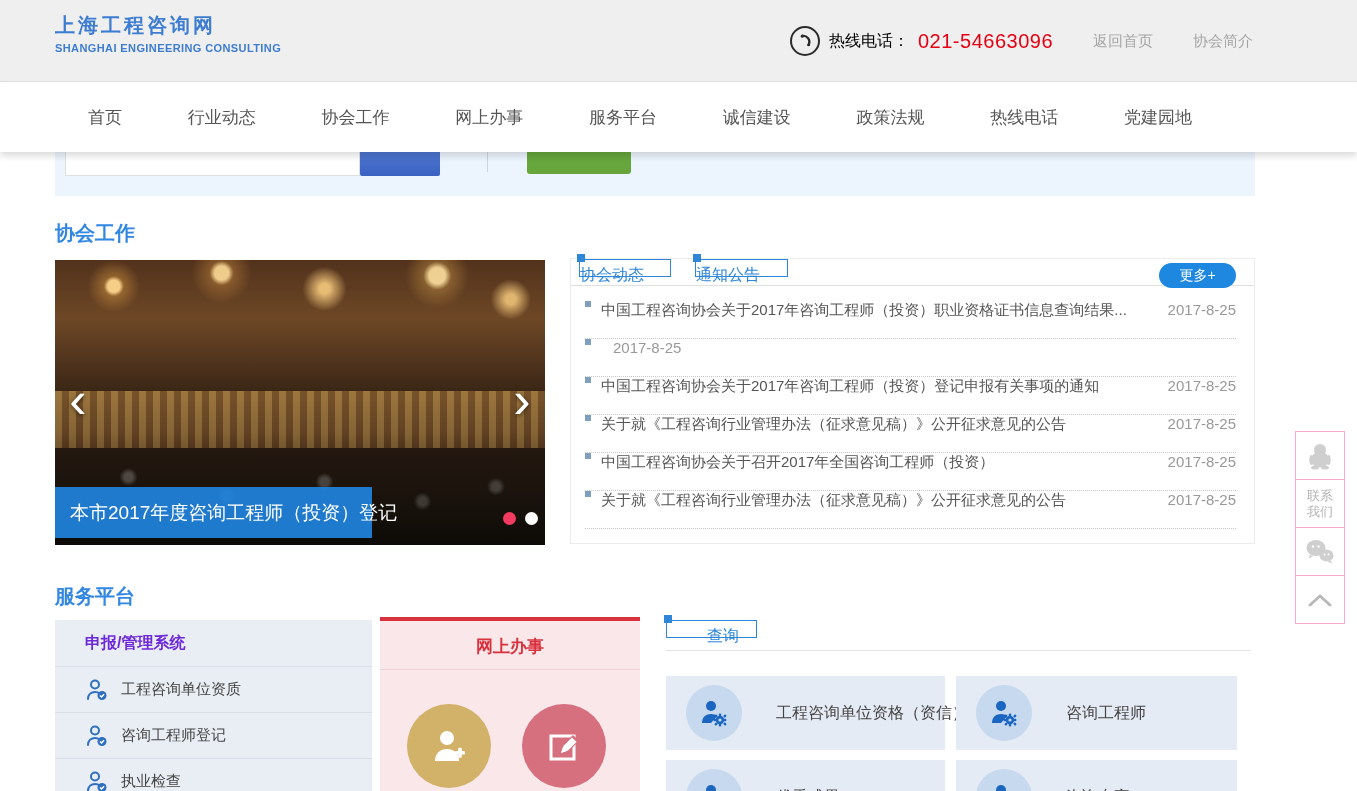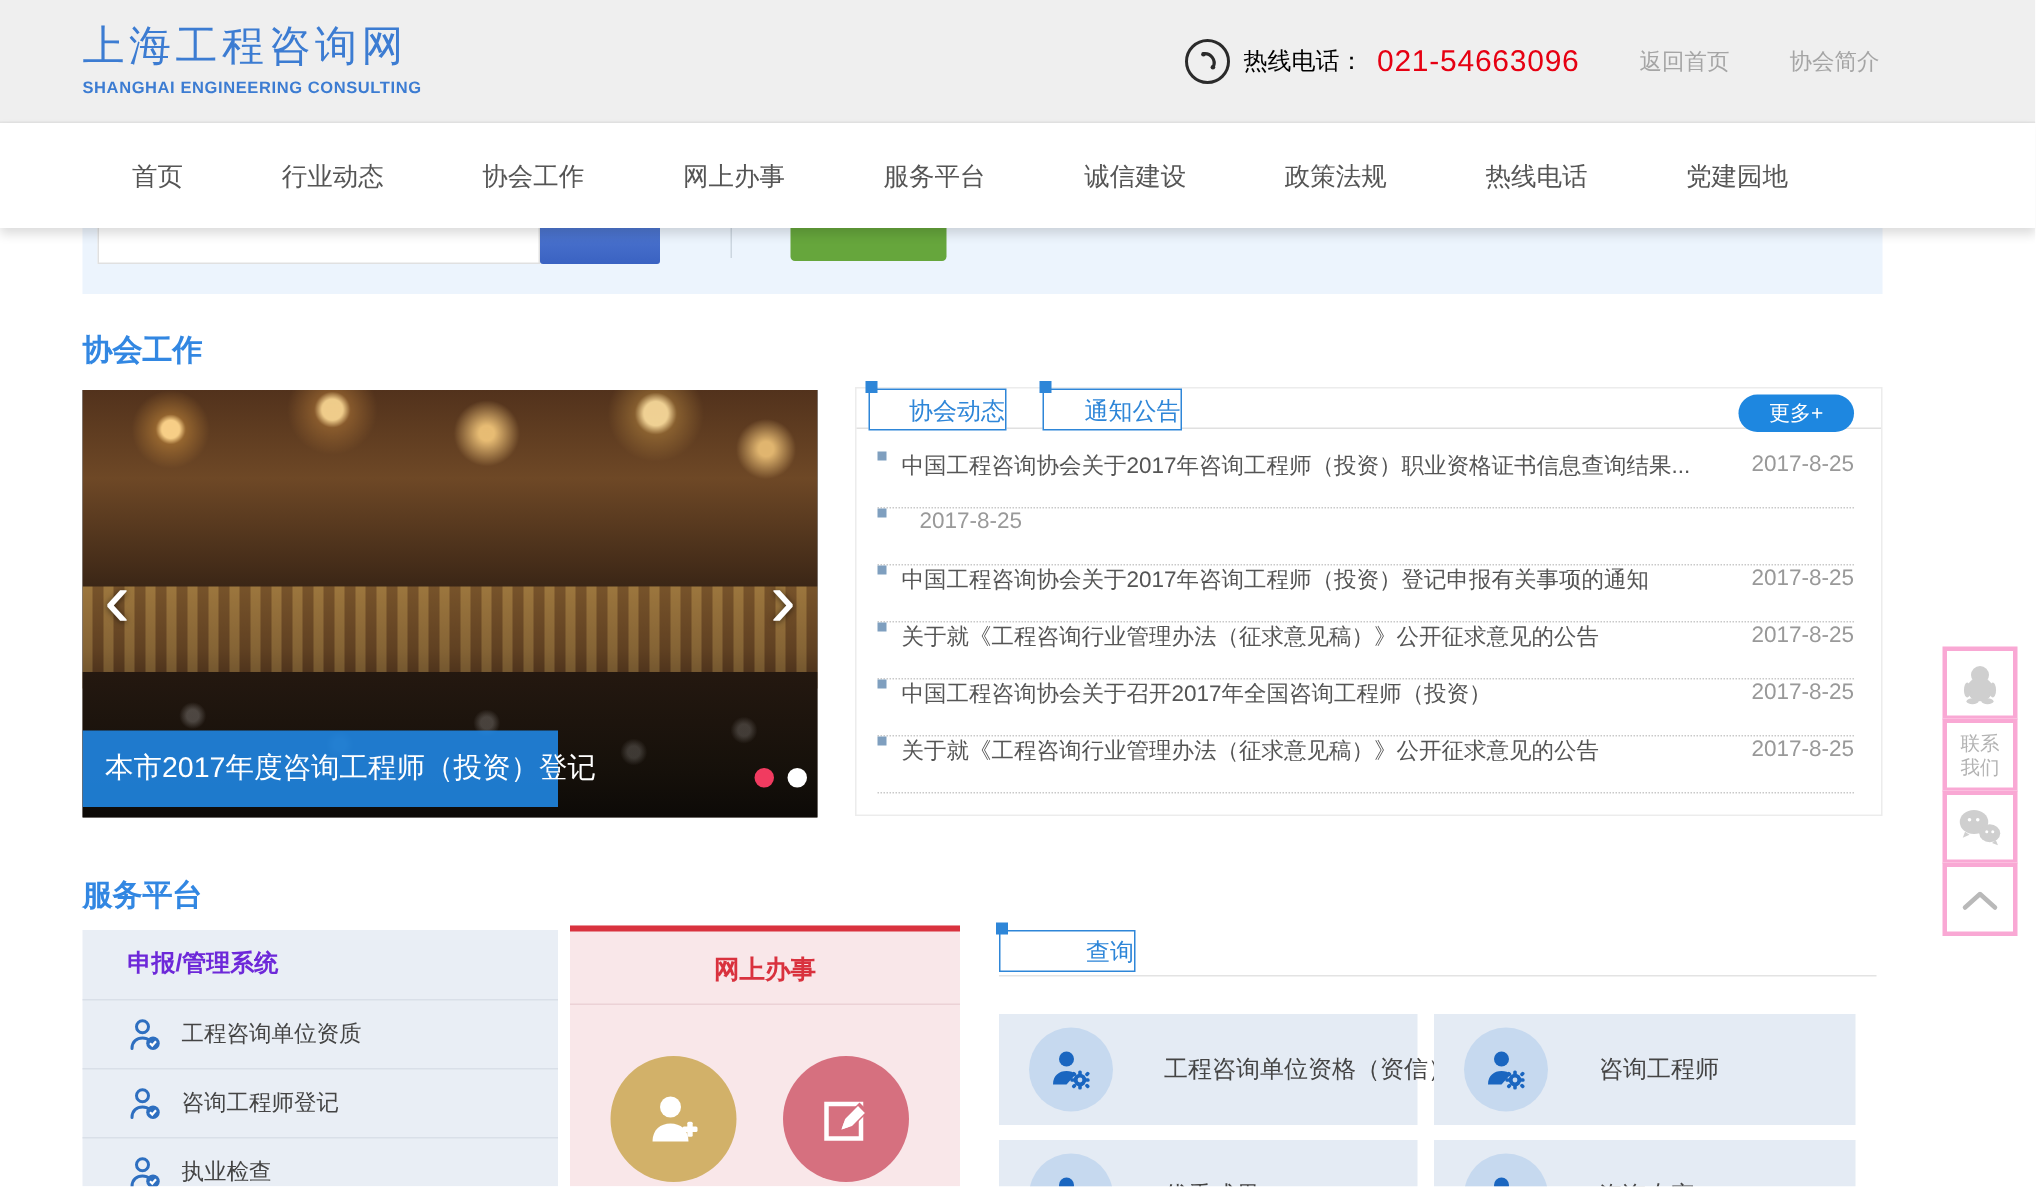--- a/index.html
+++ b/index.html
@@ -4,21 +4,21 @@
 <style>
   * { margin:0; padding:0; box-sizing:border-box; }
   html,body { background:#fff; }
   #app {
     position:relative; width:1357px; height:791px; overflow:hidden;
     background:#fff; font-family:"Liberation Sans","DejaVu Sans",sans-serif;
   }
   
   .header { position:absolute; left:0; top:0; width:1357px; height:82px; background:#efefef; border-bottom:1px solid #e4e4e4; }
   .logo { position:absolute; left:55px; top:12px; }
-  .logo-title { font-size:28px; font-weight:normal; color:#3c7cd2; letter-spacing:3px; }
+  .logo-title { font-size:20px; font-weight:bold; color:#3c7cd2; letter-spacing:3px; }
   .logo-sub { margin-top:3px; font-size:11px; font-weight:bold; color:#3c7cd2; letter-spacing:.4px; }
   .header-right { position:absolute; right:104px; top:0; height:82px; display:flex; align-items:center; gap:26px; }
   .hotline { display:flex; align-items:center; gap:9px; }
   .phone-badge { width:30px; height:30px; border:2px solid #2b2b2b; border-radius:50%; display:flex; align-items:center; justify-content:center; }
   .hotline-label { font-size:16px; color:#000000; }
   .hotline-number { font-size:20px; color:#e60012; letter-spacing:.5px; }
   .hdr-link { font-size:15px; color:#a5a5a5; cursor:pointer; padding-left:14px; }
   
   .navbar { position:absolute; left:0; top:82px; width:1357px; height:70px; background:#fff; z-index:20; box-shadow:0 4px 7px rgba(0,0,0,.14); }
   .nav-inner { margin:0 165px 0 88px; height:70px; display:flex; justify-content:space-between; align-items:center; }
@@ -55,21 +55,21 @@
       linear-gradient(180deg,#241810 0%,#15100a 70%,#0d0a07 100%); }
   .c-arrow { position:absolute; top:112px; width:34px; height:60px; color:#fff; font-size:52px; line-height:56px; text-align:center; cursor:pointer; text-shadow:0 1px 4px rgba(0,0,0,.6); z-index:3; }
   .c-arrow.left { left:6px; } .c-arrow.right { right:6px; }
   .c-caption { position:absolute; left:0; top:227px; width:317px; height:51px; background:rgba(32,134,226,.9); color:#fff; font-size:19px; line-height:51px; padding-left:15px; white-space:nowrap; z-index:2; }
   .c-dots { position:absolute; left:448px; top:252px; display:flex; gap:9px; z-index:3; }
   .c-dot { width:13px; height:13px; border-radius:50%; cursor:pointer; }
   .c-dot.active { background:#f13b60; } .c-dot.idle { background:#fff; }
   
   .news-panel { position:absolute; left:570px; top:258px; width:685px; height:286px; background:#fff; border:1px solid #ececec; }
   .tabs-line { position:absolute; left:0; top:26px; width:100%; height:1px; background:#e0e0e0; }
-  .tab { position:absolute; top:0; height:28px; background:#fff; border:1px solid #2e86d8; color:#2e86d8; font-size:16px; line-height:30px; text-align:right; cursor:pointer; z-index:2; }
+  .tab { position:absolute; top:0; height:18px; background:#fff; border:1px solid #2e86d8; color:#2e86d8; font-size:16px; line-height:30px; text-align:left; cursor:pointer; z-index:2; }
   .tab::before { content:""; position:absolute; left:-3px; top:-6px; width:8px; height:8px; background:#2e86d8; }
   .tab.t1 { left:8px; width:92px; } .tab.t2 { left:124px; width:93px; }
   .more-btn { position:absolute; right:18px; top:4px; width:77px; height:25px; border-radius:13px; background:#1e87e0; color:#fff; font-size:14px; line-height:25px; text-align:center; cursor:pointer; z-index:2; }
   .news-list { position:absolute; left:14px; right:18px; top:42px; }
   .news-row { height:38px; display:flex; align-items:flex-start; border-bottom:1px dotted #c9c9c9; cursor:pointer; }
   .news-bullet { width:6px; height:6px; background:#7f9fbf; margin-right:10px; flex:none; }
   .news-title { flex:1; font-size:15px; color:#555; white-space:nowrap; overflow:hidden; }
   .news-date { font-size:15px; color:#999; margin-left:12px; flex:none; }
   
   .declare-panel { position:absolute; left:55px; top:620px; width:317px; height:171px; background:#e9eef5; }
@@ -84,21 +84,21 @@
   .query-panel { position:absolute; left:666px; top:620px; width:585px; height:171px; }
   .query-line { position:absolute; left:0; top:30px; width:585px; height:1px; background:#e3e3e3; }
   .tab.tq { left:0; width:91px;padding-left:40px; }
   .tile { position:absolute; width:279px; height:74px; background:#e4ebf4; display:flex; align-items:center; cursor:pointer; }
   .tile .t-circle { width:56px; height:56px; border-radius:50%; background:#c6d9ef; margin-left:20px; display:flex; align-items:center; justify-content:center; flex:none; }
   .tile .t-label { font-size:16px; color:#444; margin-left:34px; white-space:nowrap; }
   .tile.p1 { left:0; top:56px; } .tile.p2 { left:290px; top:56px; width:281px; }
   .tile.p3 { left:0; top:140px; } .tile.p4 { left:290px; top:140px; width:281px; }
   
   .float-bar { position:absolute; left:1295px; top:432px; width:50px; z-index:30; }
-  .float-cell { width:50px; height:49px; background:#fff; border:3px solid #f9a8d4; margin-top:-1px; display:flex; align-items:center; justify-content:center; cursor:pointer; }
+  .float-cell { width:50px; height:49px; background:#fff; border:1px solid #f9a8d4; margin-top:-1px; display:flex; align-items:center; justify-content:center; cursor:pointer; }
   .float-contact { font-size:13px; color:#b3b3b3; text-align:center; line-height:16px; width:30px; word-break:break-all; }
 </style>
 </head>
 <body>
 
 <div id="app">
 
   <div class="header">
     <div class="logo">
       <div class="logo-title">上海工程咨询网</div>

